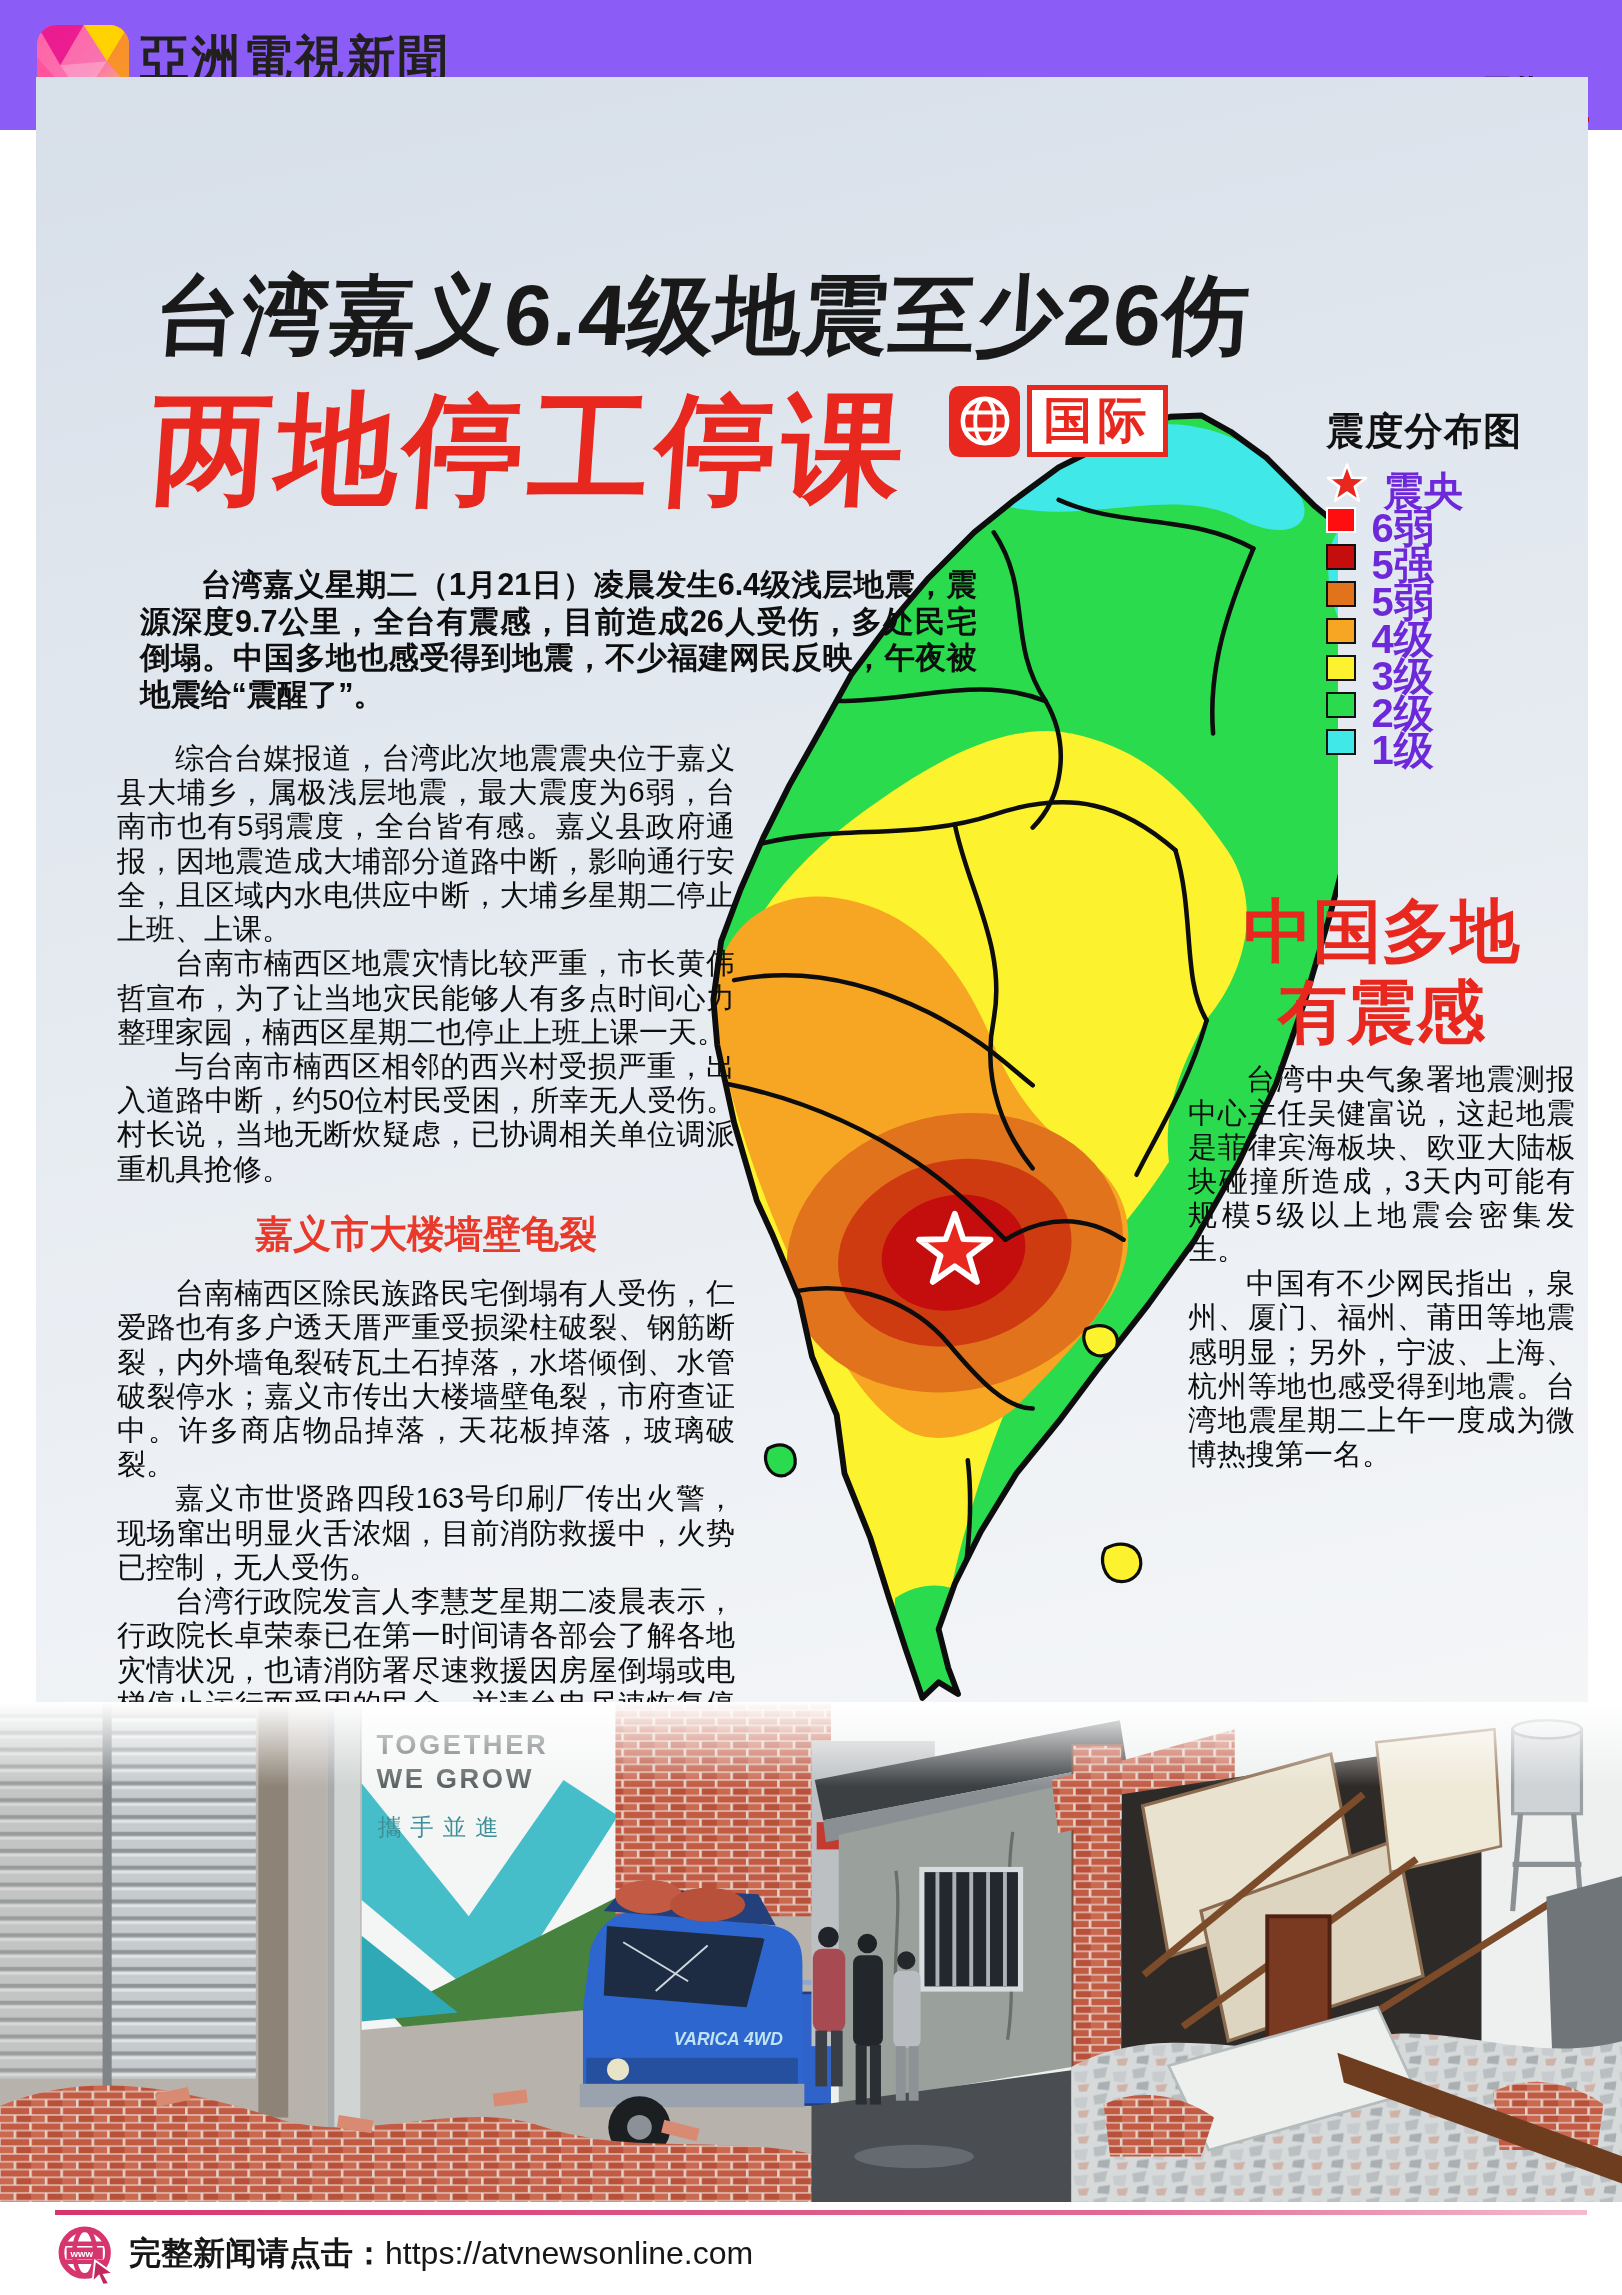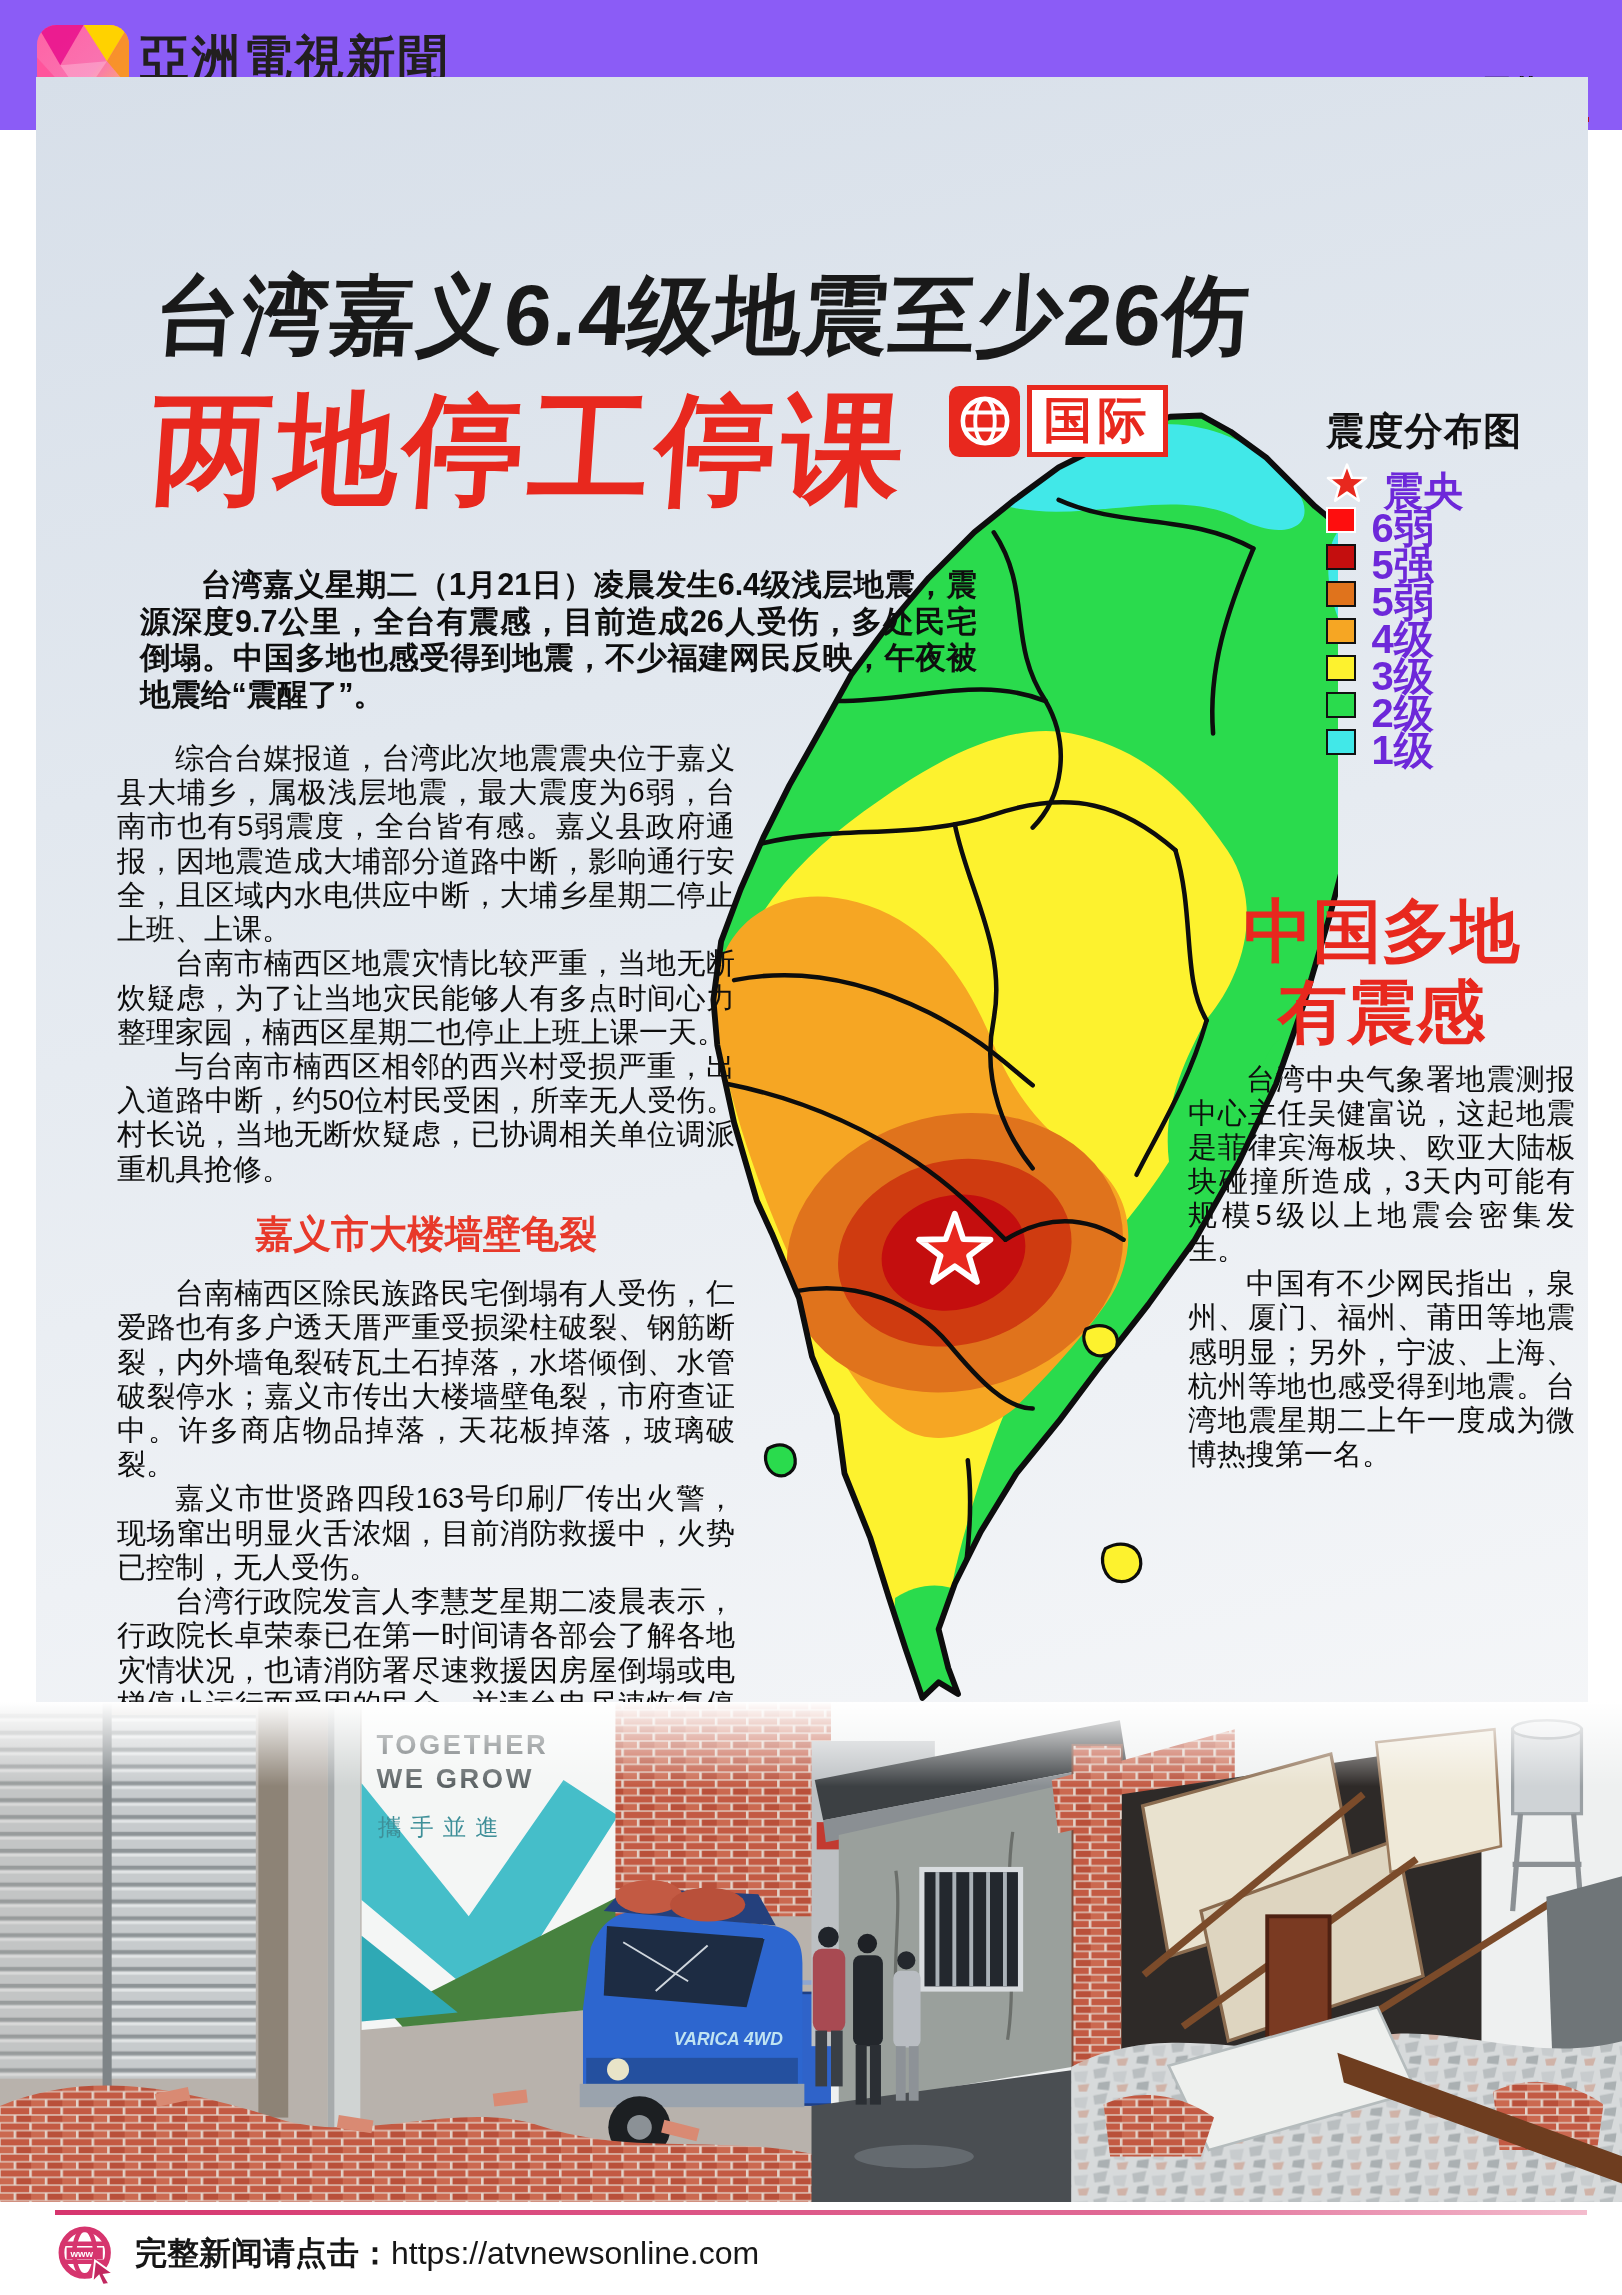--- a/index.html
+++ b/index.html
@@ -48,21 +48,21 @@
   .lrow{display:flex;align-items:center;gap:15.6px;margin-bottom:8.4px;height:28.6px;}
   .sw{width:30px;height:26px;border:2.6px solid #111;box-sizing:border-box;}
   .sw.white-border{border-color:#fff;}
   .lrow .lab{font-size:40px;font-weight:700;color:#6d28d9;margin-top:18px;}
   
   .mapwrap{position:absolute;left:643px;top:396px;width:695px;height:1311px;pointer-events:none;}
   .photowrap{position:absolute;left:0px;top:1702px;width:1623px;height:500px;}
   
   .footline{position:absolute;left:55px;top:2210px;width:1532px;height:5.2px;
             background:linear-gradient(90deg,#d6356e 0%,#e06a95 70%,#f3bccd 100%);}
-  .footer{position:absolute;left:55px;top:2223px;display:flex;align-items:center;gap:18px;}
+  .footer{position:absolute;left:55px;top:2223px;display:flex;align-items:center;gap:12px;}
   .foot-text{font-size:32px;color:#161616;}
   .foot-text b{font-weight:700;}
 </style>
 </head>
 <body>
 
 <div class="page">
 
   <div class="masthead">
     <svg class="logo" viewBox="0 0 142 142">
@@ -189,21 +189,21 @@
       <span>国际</span>
     </div>
   </div>
 
   <div class="lead">
     <p>台湾嘉义星期二（1月21日）凌晨发生6.4级浅层地震，震源深度9.7公里，全台有震感，目前造成26人受伤，多处民宅倒塌。中国多地也感受得到地震，不少福建网民反映，午夜被地震给“震醒了”。</p>
   </div>
 
   <div class="colL">
     <p>综合台媒报道，台湾此次地震震央位于嘉义县大埔乡，属极浅层地震，最大震度为6弱，台南市也有5弱震度，全台皆有感。嘉义县政府通报，因地震造成大埔部分道路中断，影响通行安全，且区域内水电供应中断，大埔乡星期二停止上班、上课。</p>
-    <p>台南市楠西区地震灾情比较严重，当地无断炊疑虑，为了让当地灾民能够人有多点时间心力整理家园，楠西区星期二也停止上班上课一天。</p>
+    <p>台南市楠西区地震灾情比较严重，市长黄伟哲宣布，为了让当地灾民能够人有多点时间心力整理家园，楠西区星期二也停止上班上课一天。</p>
     <p>与台南市楠西区相邻的西兴村受损严重，出入道路中断，约50位村民受困，所幸无人受伤。村长说，当地无断炊疑虑，已协调相关单位调派重机具抢修。</p>
     <p class="subhead">嘉义市大楼墙壁龟裂</p>
     <p>台南楠西区除民族路民宅倒塌有人受伤，仁爱路也有多户透天厝严重受损梁柱破裂、钢筋断裂，内外墙龟裂砖瓦土石掉落，水塔倾倒、水管破裂停水；嘉义市传出大楼墙壁龟裂，市府查证中。许多商店物品掉落，天花板掉落，玻璃破裂。</p>
     <p>嘉义市世贤路四段163号印刷厂传出火警，现场窜出明显火舌浓烟，目前消防救援中，火势已控制，无人受伤。</p>
     <p>台湾行政院发言人李慧芝星期二凌晨表示，行政院长卓荣泰已在第一时间请各部会了解各地灾情状况，也请消防署尽速救援因房屋倒塌或电梯停止运行而受困的民众，并请台电尽速恢复停电地区的供电稳定；卓荣泰感谢在寒夜中迅速出动救援及复电的同仁，也请所属长官注意出勤同仁的安全。</p>
   </div>
 
   <div class="legend">
     <div class="legend-title">震度分布图</div>
     <div class="lrow">

